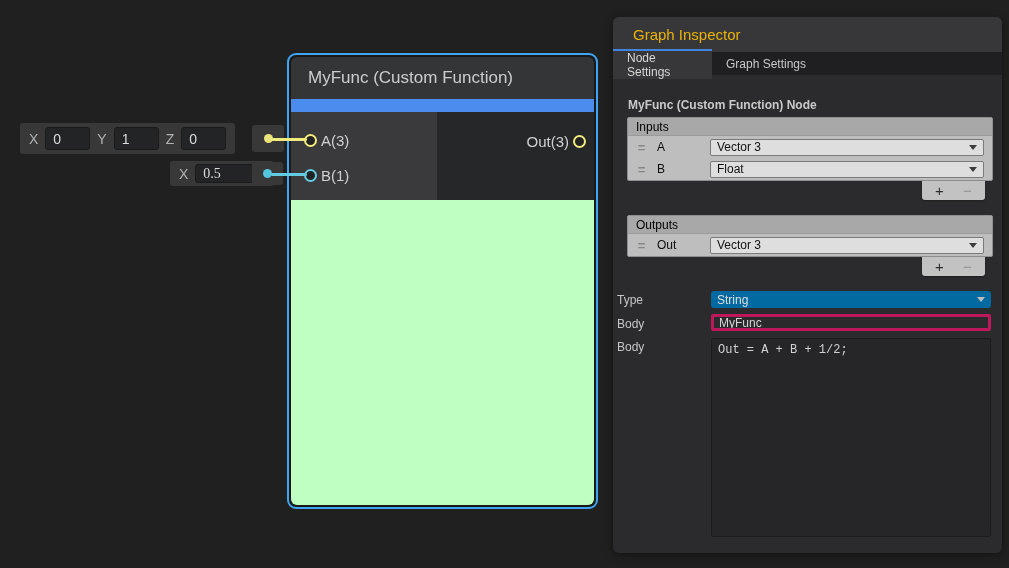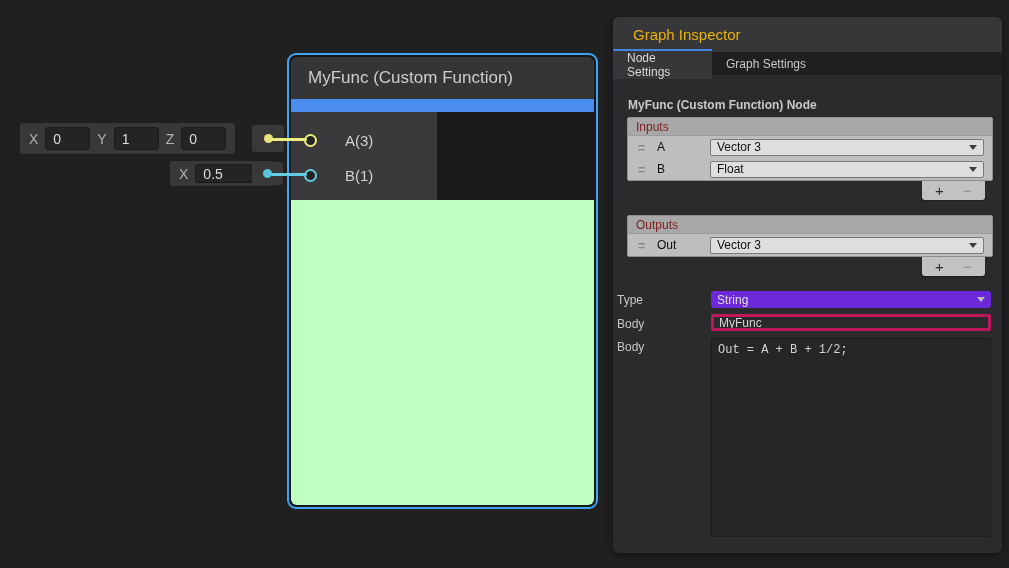--- a/index.html
+++ b/index.html
@@ -18,21 +18,21 @@
   }
   .inline-widget .lbl { color:#b2b2b2; font-size:14px; }
   .inline-widget input {
     background:#232426; border:1px solid #1a1a1a; border-radius:3px;
     color:#dcdcdc; font-size:14px; font-family:"Liberation Sans",sans-serif;
     padding:0 0 0 7px; outline:none;
   }
   #vec3-widget { left:20px; top:123px; height:31px; }
   #vec3-widget input { width:45px; height:23px; }
   #float-widget { left:170px; top:161px; height:25px; }
-  #float-widget input { width:70px; height:19px; }
+  #float-widget input { width:70px; height:19px;font-family:Liberation Serif, serif; }
 
   .dot-box {
     position:absolute; background:#383838; border-radius:3px;
     display:flex; align-items:center; justify-content:center;
   }
   #dot-box-vec3 { left:252px; top:125px; width:32px; height:27px; }
   #dot-box-float { left:252px; top:162px; width:31px; height:23px; }
   .port-dot { width:9px; height:9px; border-radius:50%; }
   .dot-yellow { background:#e9e47c; }
   .dot-cyan { background:#55c6de; }
@@ -55,21 +55,21 @@
   .node-header {
     height:42px; background:#333536; display:flex; align-items:center;
     padding-left:17px; color:#cdcdcd; font-size:17px; flex:0 0 auto;
   }
   .node-colorbar { height:13px; background:#4b8def; flex:0 0 auto; }
   .node-ports { height:88px; display:flex; flex:0 0 auto; }
   .ports-left { width:146px; background:#3a3a3c; position:relative; }
   .ports-right { flex:1; background:#252729; position:relative; }
   .port-row {
     position:absolute; left:0; right:0; height:26px;
-    display:flex; align-items:center; gap:28px; padding:0 8px 0 13px;
+    display:flex; align-items:center; gap:4px; padding:0 8px 0 13px;
     font-size:15px; color:#d0d0d0;
   }
   .port-row.out { justify-content:flex-end; }
   .port-ring {
     width:13px; height:13px; border-radius:50%; background:#232323; flex:0 0 auto;
   }
   .ring-yellow { border:2px solid #f0eb7d; }
   .ring-cyan { border:2px solid #63cbe2; }
   #row-a { top:15px; } #row-b { top:50px; } #row-out { top:16px; }
   .node-preview { flex:1; background:#bfffc1; }
@@ -94,21 +94,21 @@
     position:absolute; left:15px; top:81px; font-size:12px; font-weight:bold; color:#c9c9c9;
   }
 
   .gray-box {
     position:absolute; left:14px; width:366px; background:#bebebe;
     border:1px solid #8f8f8f; border-radius:2px;
   }
   #inputs-box { top:100px; }
   #outputs-box { top:198px; }
   .gray-box-header {
-    height:18px; background:#a8a8a8; color:#7f1d1d; font-size:12px;
+    height:18px; background:#a8a8a8; color:#000000; font-size:12px;
     display:flex; align-items:center; padding-left:8px;
     border-bottom:1px solid #9b9b9b;
   }
   .gray-row { height:22px; display:flex; align-items:center; padding:0 8px 0 7px; }
   .drag-handle {
     width:13px; color:#878787; font-size:13px; font-weight:bold; margin-right:9px;
     display:flex; align-items:center; justify-content:center;
   }
   .gray-row .row-name { font-size:12px; color:#0d0d0d; }
   .gray-dropdown {
@@ -128,21 +128,21 @@
   }
   #inputs-pm { top:164px; } #outputs-pm { top:240px; }
   .pm-btn { width:28px; text-align:center; font-size:15px; cursor:default; line-height:17px; }
   .pm-add { color:#2e2e2e; } .pm-remove { color:#8f8f8f; }
 
   .field-label { position:absolute; left:4px; font-size:12px; color:#c6c6c6; }
   #type-label { top:276px; } #name-label { top:300px; } #body-label { top:323px; }
 
   .dark-dropdown {
     position:absolute; left:98px; top:274px; width:280px; height:17px;
-    background:#6d28d9; border-radius:3px; display:flex; align-items:center;
+    background:#0369a1; border-radius:3px; display:flex; align-items:center;
     padding:0 6px; font-size:12px; color:#dfdfdf; cursor:default;
   }
   .dark-dropdown .caret { margin-left:auto; border-top-color:#bdbdbd; }
   .dark-input {
     position:absolute; left:98px; top:297px; width:280px; height:17px;
     background:#2a2a2c; border:3px solid #be185d; border-radius:2px;
     color:#d4d4d4; font-size:12px; font-family:"Liberation Sans",sans-serif;
     padding:0 5px; outline:none;
   }
   .dark-textarea {
@@ -188,20 +188,26 @@
       <div class="ports-left">
         <div class="port-row" id="row-a">
           <span class="port-ring ring-yellow"></span>
           <span>A(3)</span>
         </div>
         <div class="port-row" id="row-b">
           <span class="port-ring ring-cyan"></span>
           <span>B(1)</span>
         </div>
       </div>
+      <div class="ports-right">
+        <div class="port-row out" id="row-out">
+          <span>Out(3)</span>
+          <span class="port-ring ring-yellow"></span>
+        </div>
+      </div>
     </div>
     <div class="node-preview"></div>
   </div>
 </div>
 
 <div class="inspector">
   <div class="insp-titlebar">
     <span>Graph Inspector</span>
   </div>
   <div class="insp-tabs">

